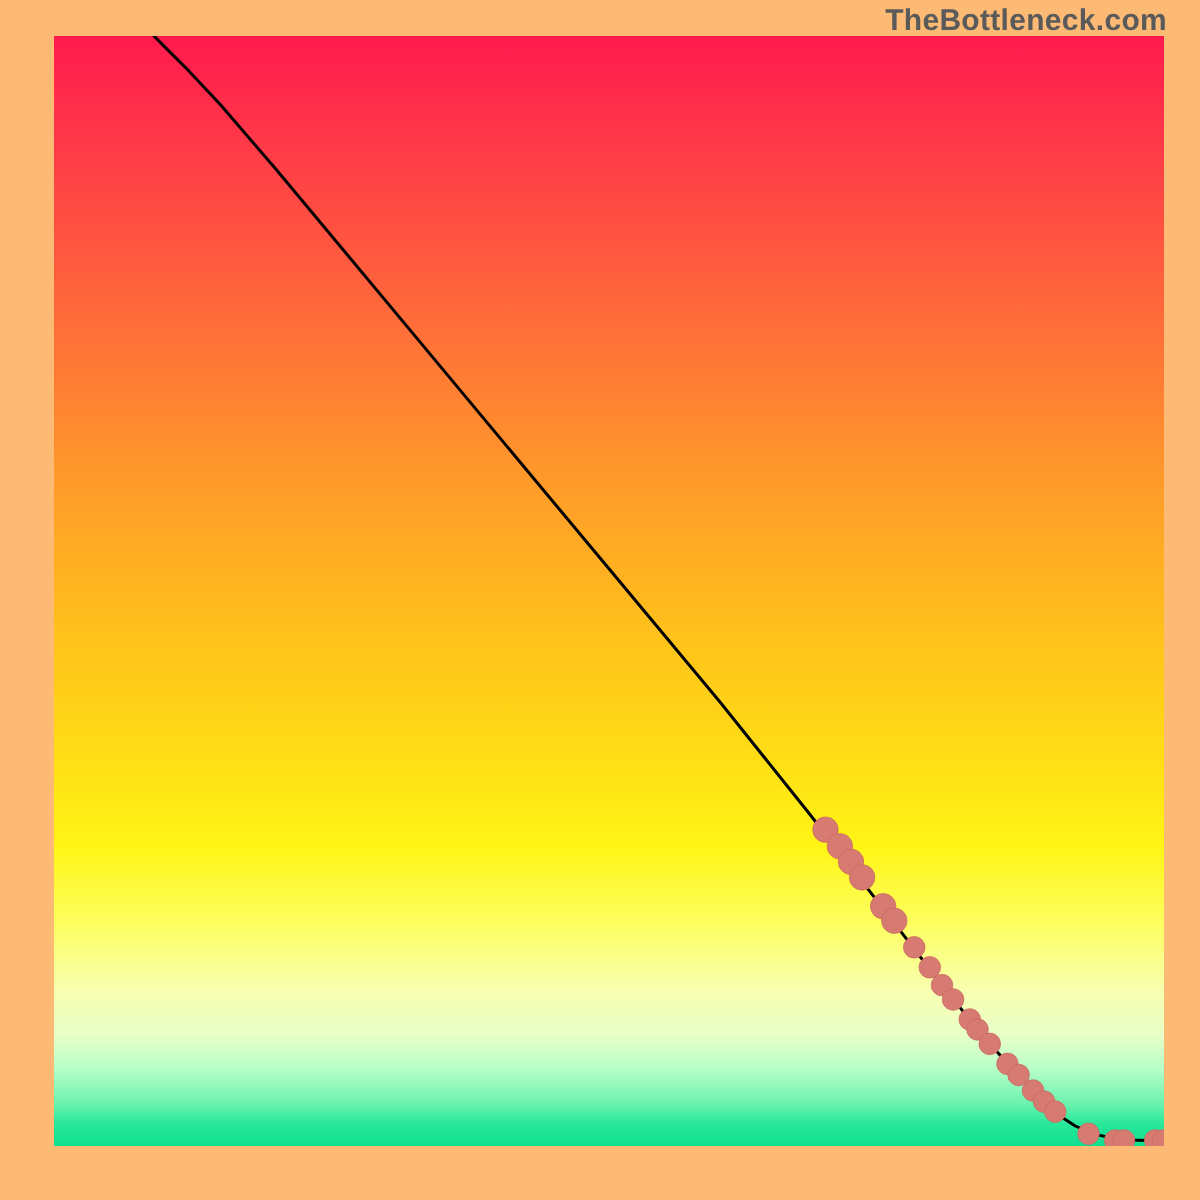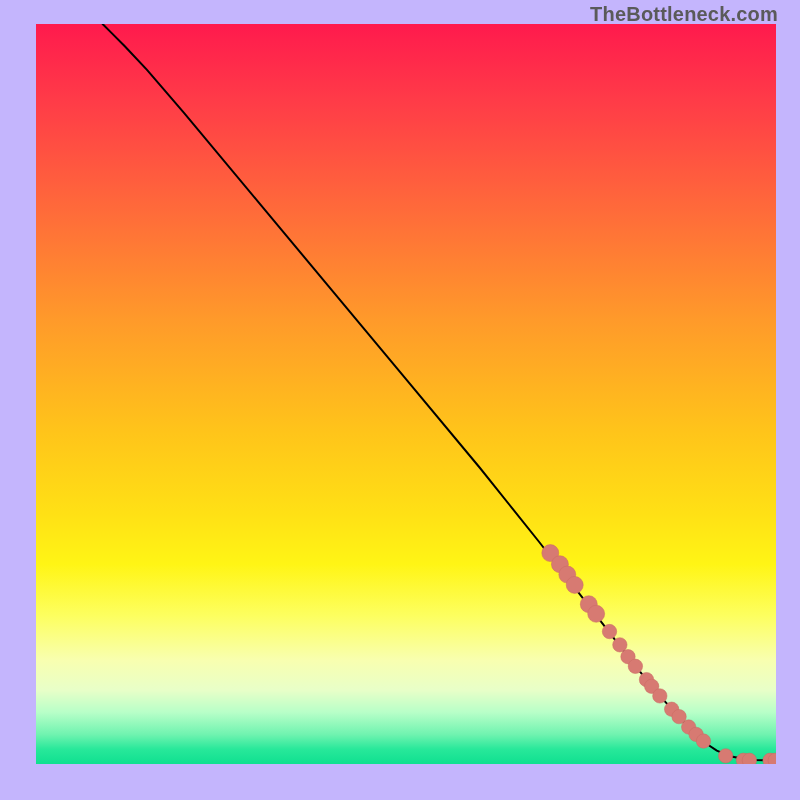--- a/index.html
+++ b/index.html
@@ -1,21 +1,21 @@
 <!DOCTYPE html>
 <html><head>
 <meta charset="utf-8">
 <style>
   * { margin: 0; padding: 0; box-sizing: border-box; }
   html, body { width: 800px; height: 800px; overflow: hidden; background: #000; }
   .stage {
     position: relative;
     width: 800px;
     height: 800px;
-    background: #c4b5fd;
+    background: #fdba74;
   }
   .plot-area {
     position: absolute;
     left: 36px;
     top: 24px;
     width: 740px;
     height: 740px;
     background: linear-gradient(to bottom,
       #ff1a4d 0%,
       #ff3a48 10%,

